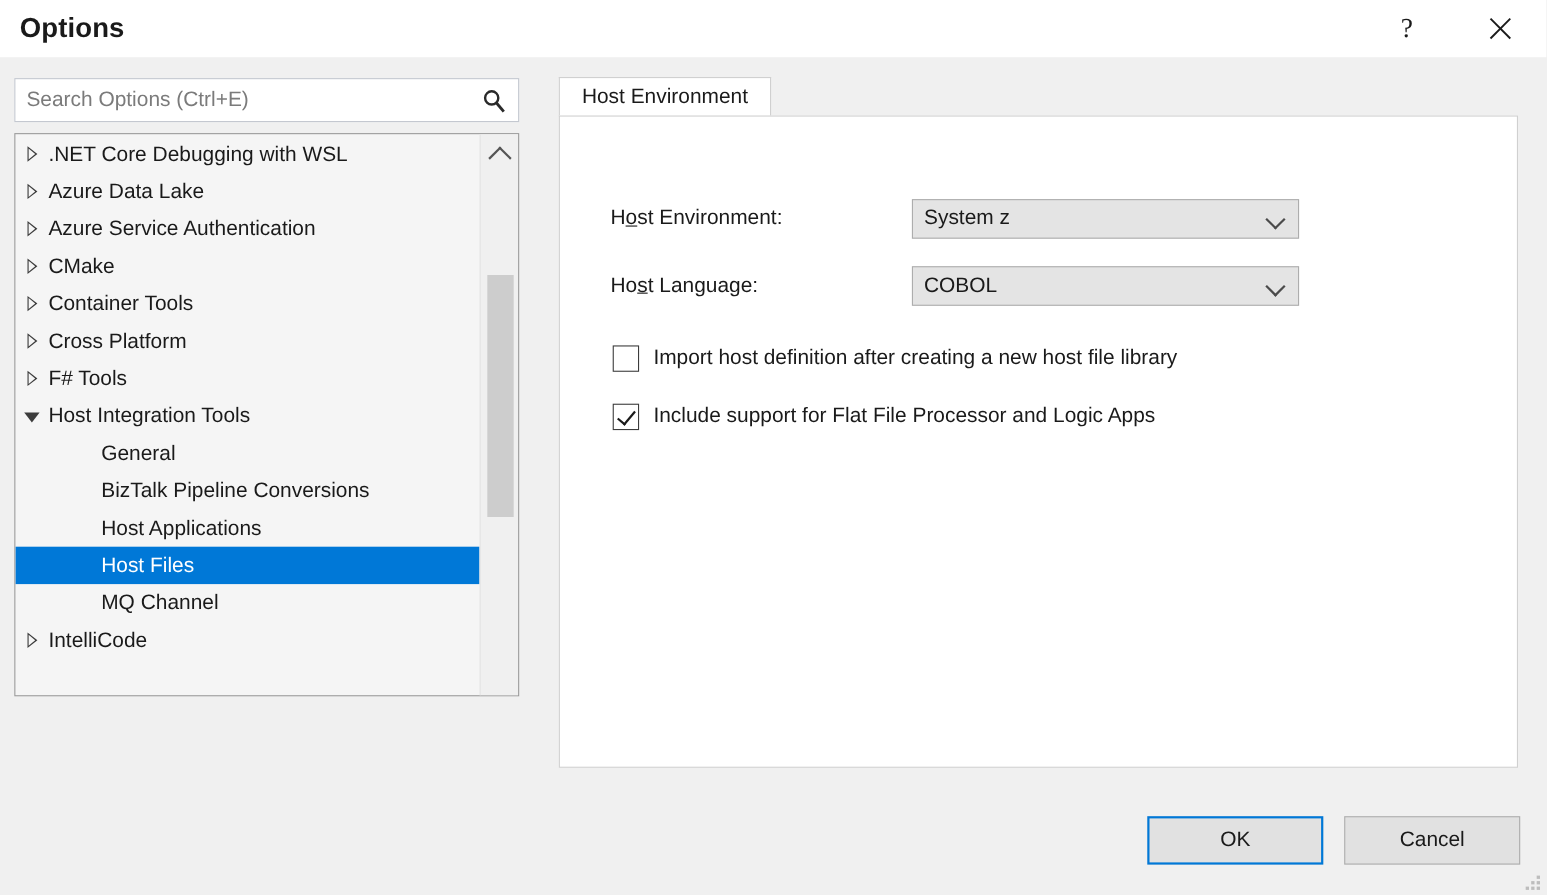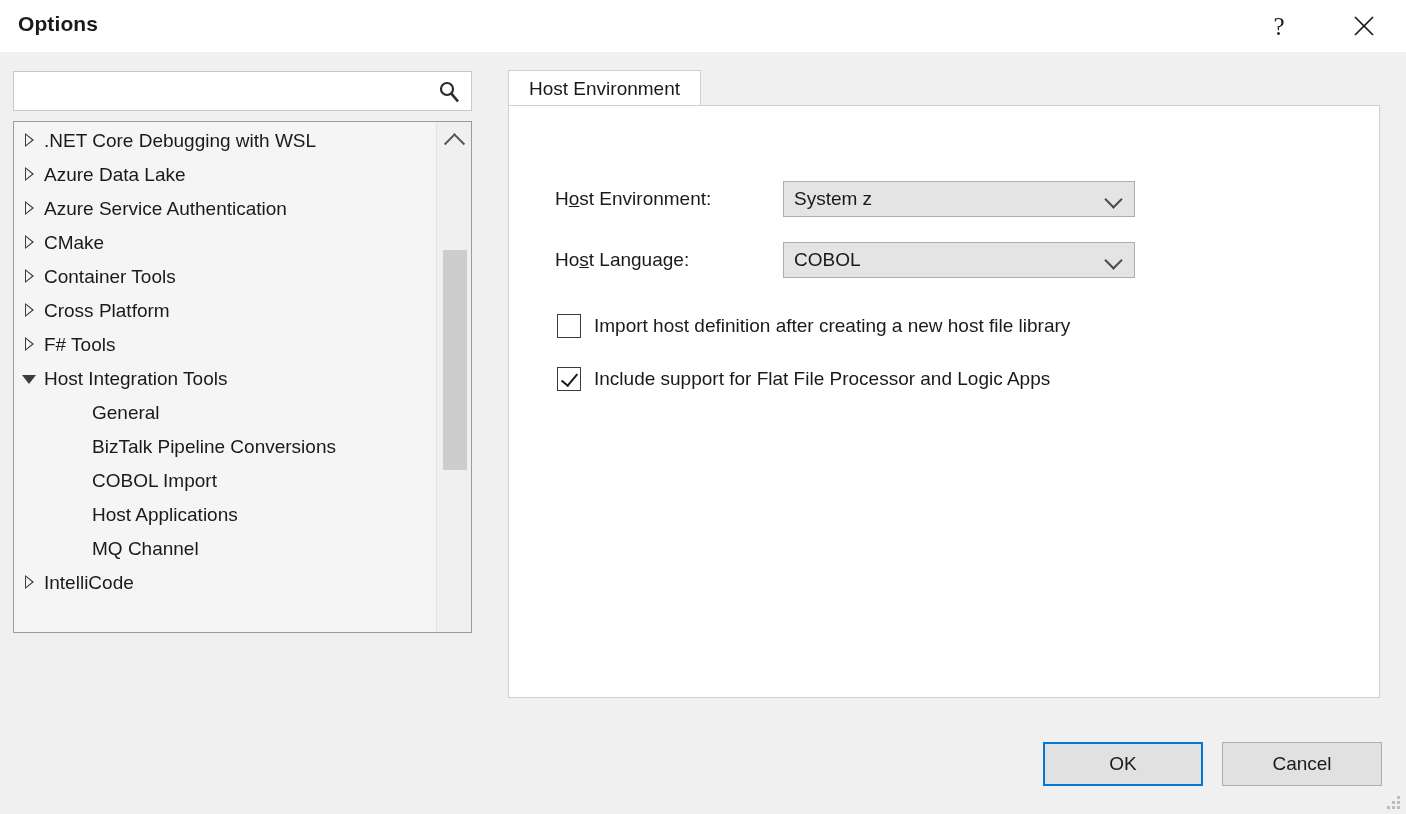--- a/index.html
+++ b/index.html
@@ -20,21 +20,21 @@
   #titlebar {
     position: absolute;
     left: 0; top: 0;
     width: 1406px; height: 52px;
     background: #ffffff;
     box-sizing: border-box;
   }
   #window-title {
     position: absolute;
     left: 18px; top: 12px;
-    font-size: 21px;
+    font-size: 25px;
     font-weight: bold;
     color: #1a1a1a;
     letter-spacing: 0.1px;
   }
   .titlebar-btn {
     position: absolute;
     top: 4px;
     width: 46px; height: 44px;
     display: flex;
     align-items: center;
@@ -218,20 +218,21 @@
     width: 872px; height: 593px;
     background: #ffffff;
     border: 1px solid #d0d0d0;
     box-sizing: border-box;
   }
 
   .field-row {
     position: absolute;
     display: flex;
     align-items: center;
+    gap: 46px;
   }
   #row-host-environment { left: 46px; top: 75px; }
   #row-host-language    { left: 46px; top: 136px; }
   .field-label {
     width: 228px;
     font-size: 19px;
     color: #1a1a1a;
   }
   .field-label u { text-decoration: underline; }
   .combo {
@@ -338,20 +339,21 @@
 
   <div class="titlebar-btn" id="close-button">
     <svg width="24" height="24" viewBox="0 0 24 24">
       <line x1="3" y1="3" x2="21" y2="21" stroke="#1a1a1a" stroke-width="1.7"></line>
       <line x1="21" y1="3" x2="3" y2="21" stroke="#1a1a1a" stroke-width="1.7"></line>
     </svg>
   </div>
 </div>
 
 <div id="search-box">
+  <input id="search-input" type="text" placeholder="Search Options (Ctrl+E)" style="">
   <svg id="search-icon" viewBox="0 0 24 24">
     <circle cx="10" cy="9" r="6" fill="none" stroke="#2a2a2a" stroke-width="2.2"></circle>
     <line x1="14.2" y1="13.4" x2="21" y2="21.5" stroke="#2a2a2a" stroke-width="2.6"></line>
   </svg>
 </div>
 
 <div id="tree-panel">
   <div id="tree-list">
       <div class="tree-item">
         <span class="tree-arrow">
@@ -404,25 +406,25 @@
       <div class="tree-item child">
         <span class="tree-arrow"></span>
         <span class="tree-label">General</span>
       </div>
       <div class="tree-item child">
         <span class="tree-arrow"></span>
         <span class="tree-label">BizTalk Pipeline Conversions</span>
       </div>
       <div class="tree-item child">
         <span class="tree-arrow"></span>
-        <span class="tree-label">COBOL Import</span>
-      </div>
-      <div class="tree-item child">
+        <span class="tree-label">Host Applications</span>
+      </div>
+      <div class="tree-item child selected">
         <span class="tree-arrow"></span>
-        <span class="tree-label">Host Applications</span>
+        <span class="tree-label">Host Files</span>
       </div>
       <div class="tree-item child">
         <span class="tree-arrow"></span>
         <span class="tree-label">MQ Channel</span>
       </div>
       <div class="tree-item">
         <span class="tree-arrow">
           <span class="arrow-collapsed"></span>
         </span>
         <span class="tree-label">IntelliCode</span>

